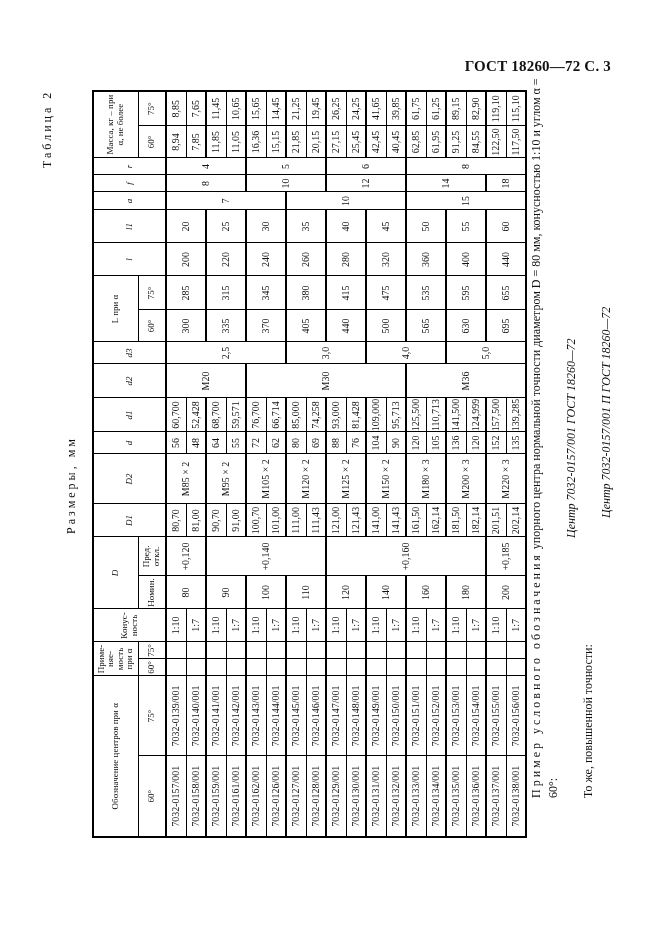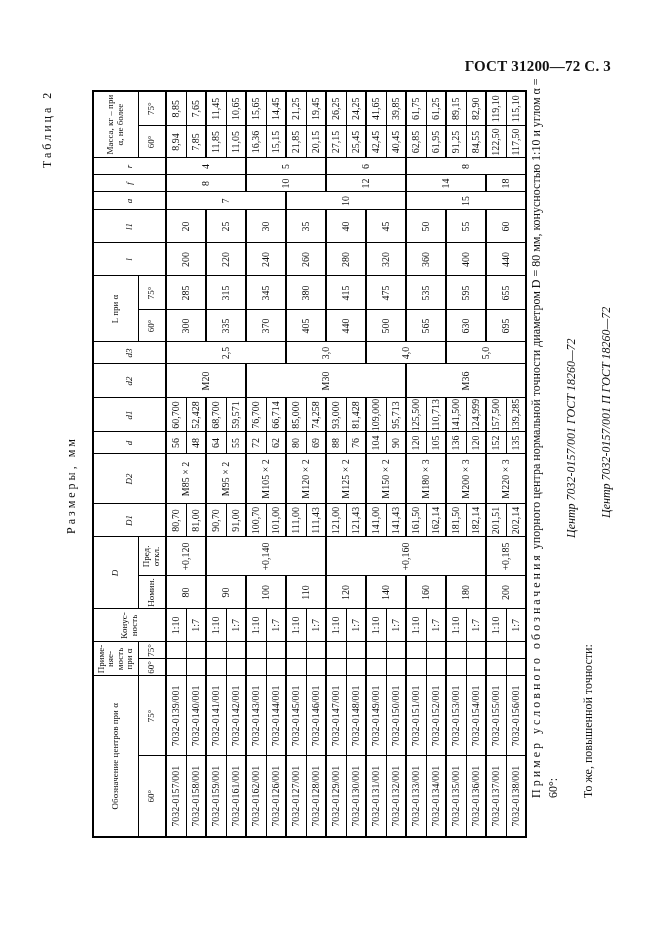--- a/index.html
+++ b/index.html
@@ -25,21 +25,21 @@
   .notes p { margin:0; }
   .spaced { letter-spacing:3px; }
   .ind { padding-left:40px; }
   .ex1 { padding-left:300px; }
   .ex2 { padding-left:320px; }
   .it { font-style:italic; }
 </style>
 </head>
 <body>
 
-<div class="page-header">ГОСТ 31200—72 С. 3</div>
+<div class="page-header">ГОСТ 18260—72 С. 3</div>
 
 <div class="rot">
  <div class="rot-inner">
   <div class="tbl-caption">Таблица 2</div>
   <div class="tbl-title">Размеры, мм</div>
 
   <table class="main">
     <colgroup>
       <col style="width:81px">
           <col style="width:80px">

